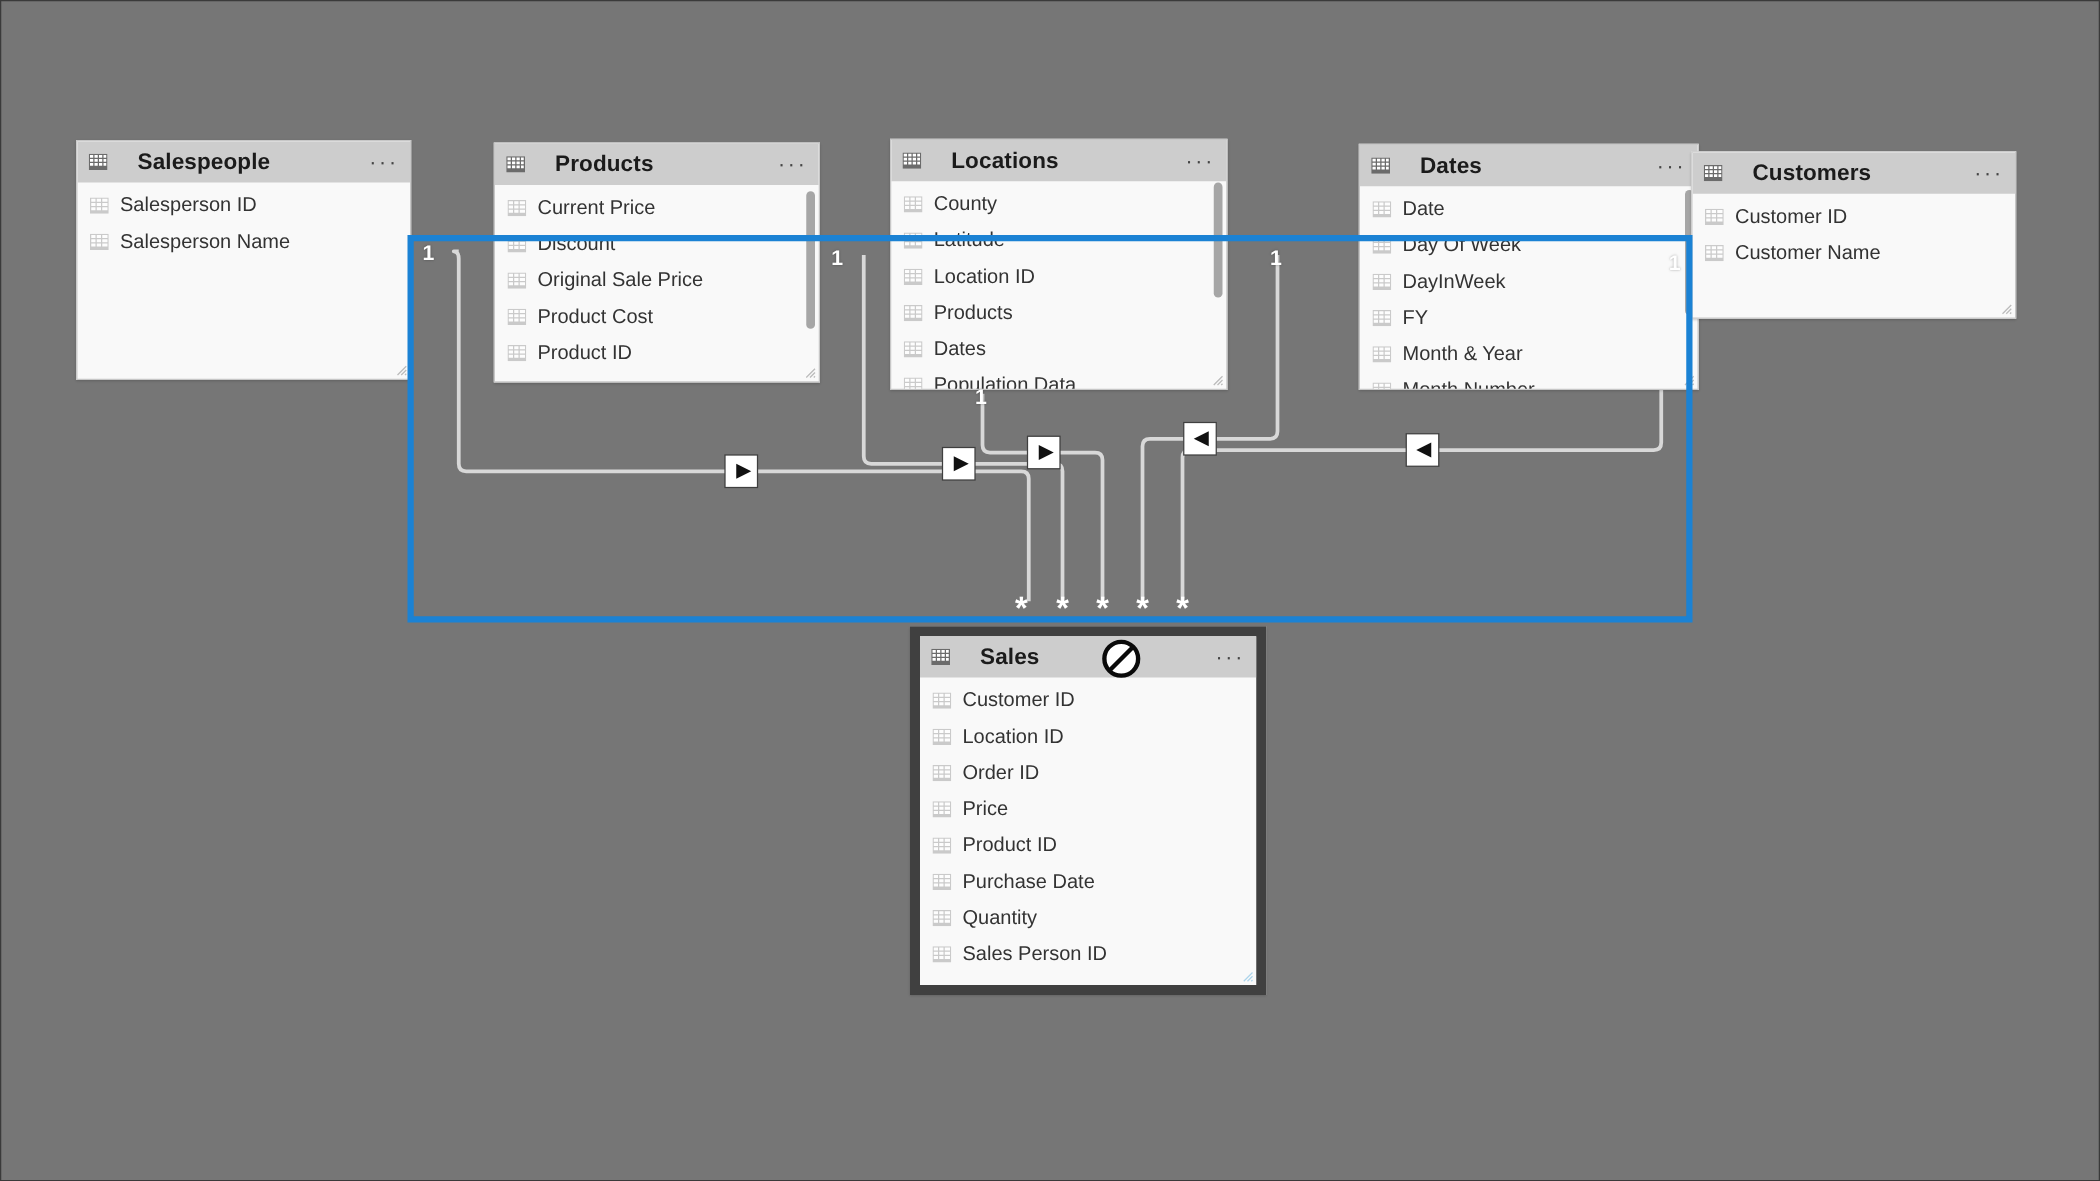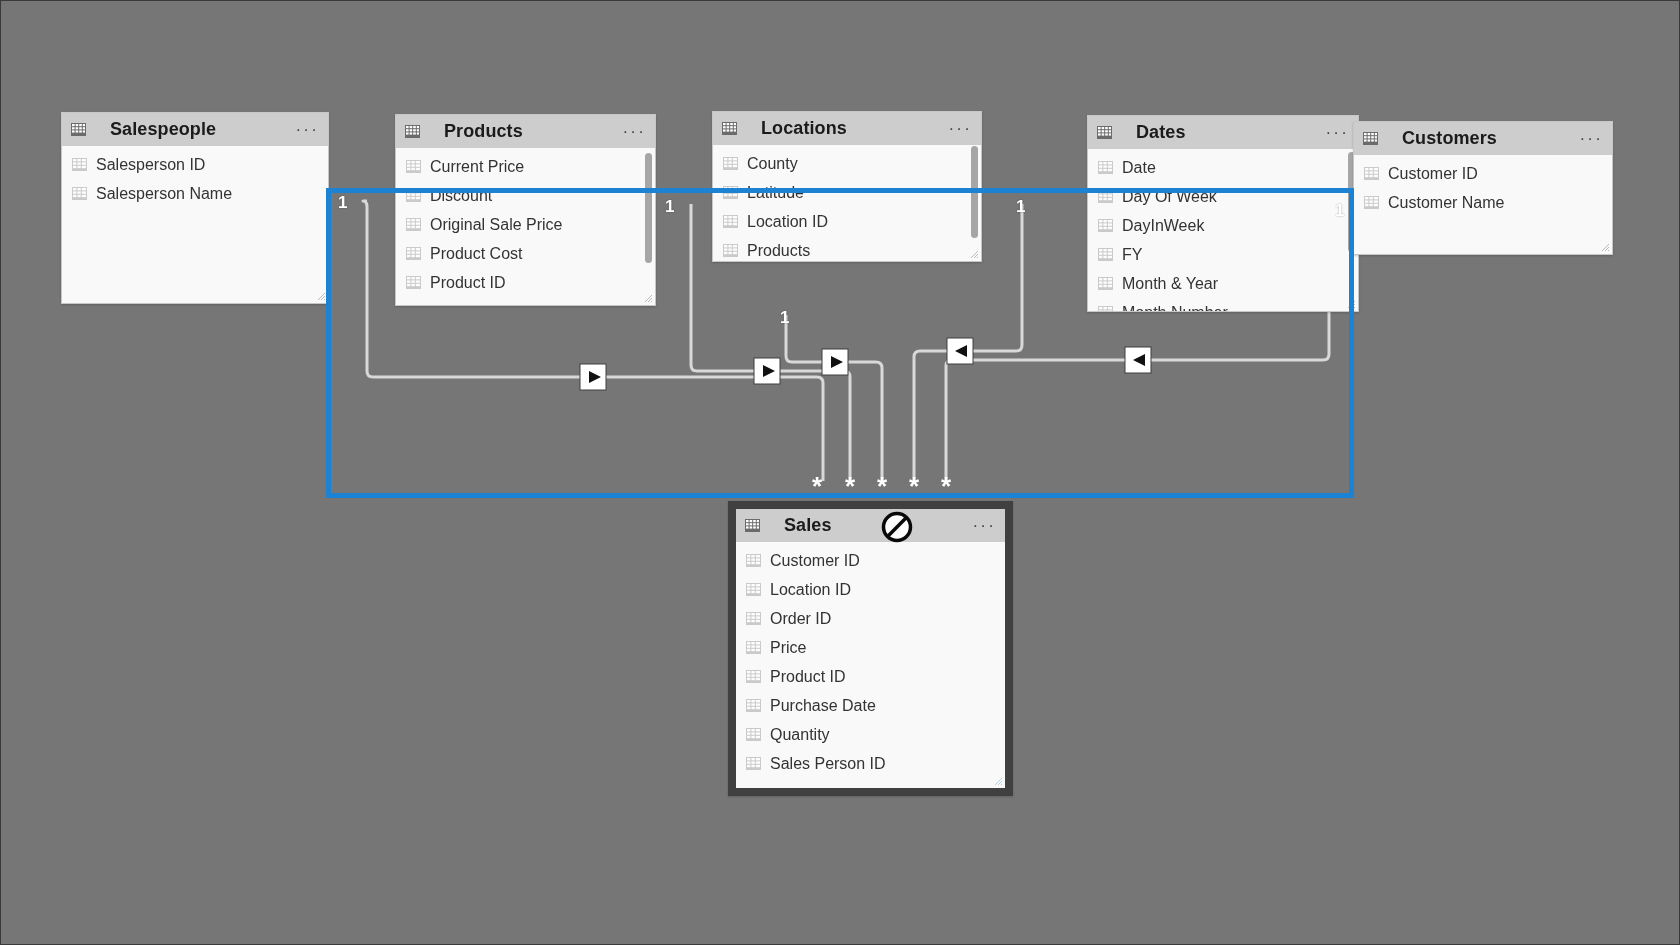--- a/index.html
+++ b/index.html
@@ -370,21 +370,21 @@
           </svg>
         <span class="field-label">Product ID</span>
       </div>
     </div>
     <div class="scroll-thumb" style="top:38px;height:110px"></div>
     <svg class="resize-grip" viewBox="0 0 9 9">
       <path d="M8 1 L1 8 M8 4 L4 8 M8 7 L7 8" stroke="#8a8a8a" stroke-width="1" fill="none"></path>
     </svg>
   </div>
 
-  <div class="table-card" style="left:711px;top:110px;width:270px;height:151px">
+  <div class="table-card" style="left:711px;top:110px;width:270px;height:201px">
     <div class="table-header">
       <svg class="ico-grid" viewBox="0 0 15 13">
         <rect x="0" y="0" width="15" height="13" fill="#6b6b6b"></rect>
         <g fill="#ffffff">
           <rect x="1" y="1" width="2.6" height="2.2"></rect>
             <rect x="4.6" y="1" width="2.6" height="2.2"></rect>
           <rect x="8.2" y="1" width="2.6" height="2.2"></rect>
             <rect x="11.8" y="1" width="2.2" height="2.2"></rect>
           <rect x="1" y="4.2" width="2.6" height="2.2"></rect>
             <rect x="4.6" y="4.2" width="2.6" height="2.2"></rect>

